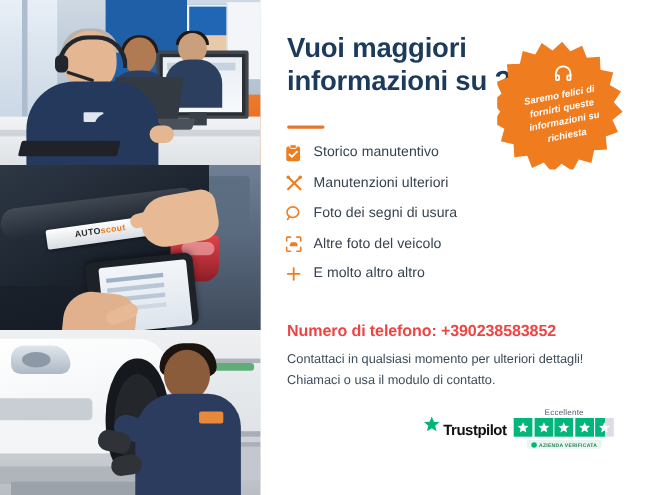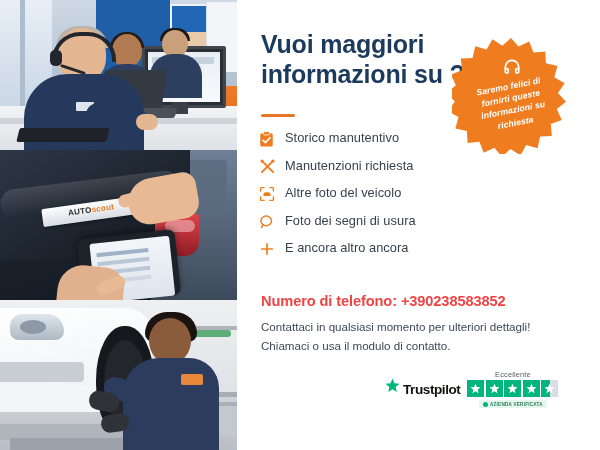--- a/index.html
+++ b/index.html
@@ -267,54 +267,54 @@
 
       <div class="li">
         <span class="ico">
           <svg width="17" height="17" viewBox="0 0 20 20" stroke="#ef7d1f" stroke-width="2.3" stroke-linecap="round" fill="none">
             <path d="M3.4 3.4 L16.6 16.6"></path>
             <path d="M16.6 3.4 L3.4 16.6"></path>
             <circle cx="3.6" cy="3.6" r="1.9" fill="#ef7d1f" stroke="none"></circle>
             <circle cx="16.4" cy="3.6" r="1.9" fill="#ef7d1f" stroke="none"></circle>
           </svg>
         </span>
-        <span class="lbl">Manutenzioni richiesta</span>
+        <span class="lbl">Manutenzioni ulteriori</span>
+      </div>
+
+      <div class="li">
+        <span class="ico">
+          <svg width="16" height="16" viewBox="0 0 20 20" fill="none" stroke="#ef7d1f" stroke-width="1.8" stroke-linecap="round">
+            <ellipse cx="9" cy="8.6" rx="6.6" ry="6"></ellipse>
+            <path d="M5.2 13.4 L3 17"></path>
+          </svg>
+        </span>
+        <span class="lbl">Foto dei segni di usura</span>
       </div>
 
       <div class="li">
         <span class="ico">
           <svg width="16" height="16" viewBox="0 0 20 20" fill="none" stroke="#ef7d1f" stroke-width="1.8" stroke-linecap="round">
             <path d="M2 6.4 V3 a1 1 0 0 1 1 -1 h3.4"></path>
             <path d="M18 6.4 V3 a1 1 0 0 0 -1 -1 h-3.4"></path>
             <path d="M2 13.6 V17 a1 1 0 0 0 1 1 h3.4"></path>
             <path d="M18 13.6 V17 a1 1 0 0 1 -1 1 h-3.4"></path>
             <path d="M5.6 12.4 h8.8 v-2.2 l-1.5 -2.4 h-5.8 l-1.5 2.4 z" fill="#ef7d1f" stroke="none"></path>
           </svg>
         </span>
         <span class="lbl">Altre foto del veicolo</span>
       </div>
 
       <div class="li">
         <span class="ico">
-          <svg width="16" height="16" viewBox="0 0 20 20" fill="none" stroke="#ef7d1f" stroke-width="1.8" stroke-linecap="round">
-            <ellipse cx="9" cy="8.6" rx="6.6" ry="6"></ellipse>
-            <path d="M5.2 13.4 L3 17"></path>
-          </svg>
-        </span>
-        <span class="lbl">Foto dei segni di usura</span>
-      </div>
-
-      <div class="li">
-        <span class="ico">
           <svg width="16" height="16" viewBox="0 0 20 20" stroke="#ef7d1f" stroke-width="2.1" stroke-linecap="round">
             <path d="M10 3.4 V16.6"></path>
             <path d="M3.4 10 H16.6"></path>
           </svg>
         </span>
-        <span class="lbl">E ancora altro ancora</span>
+        <span class="lbl">E molto altro altro</span>
       </div>
 
     </div>
 
     <div class="phone">Numero di telefono: +390238583852</div>
     <div class="sub">
       <div>Contattaci in qualsiasi momento per ulteriori dettagli!</div>
       <div>Chiamaci o usa il modulo di contatto.</div>
     </div>
 

